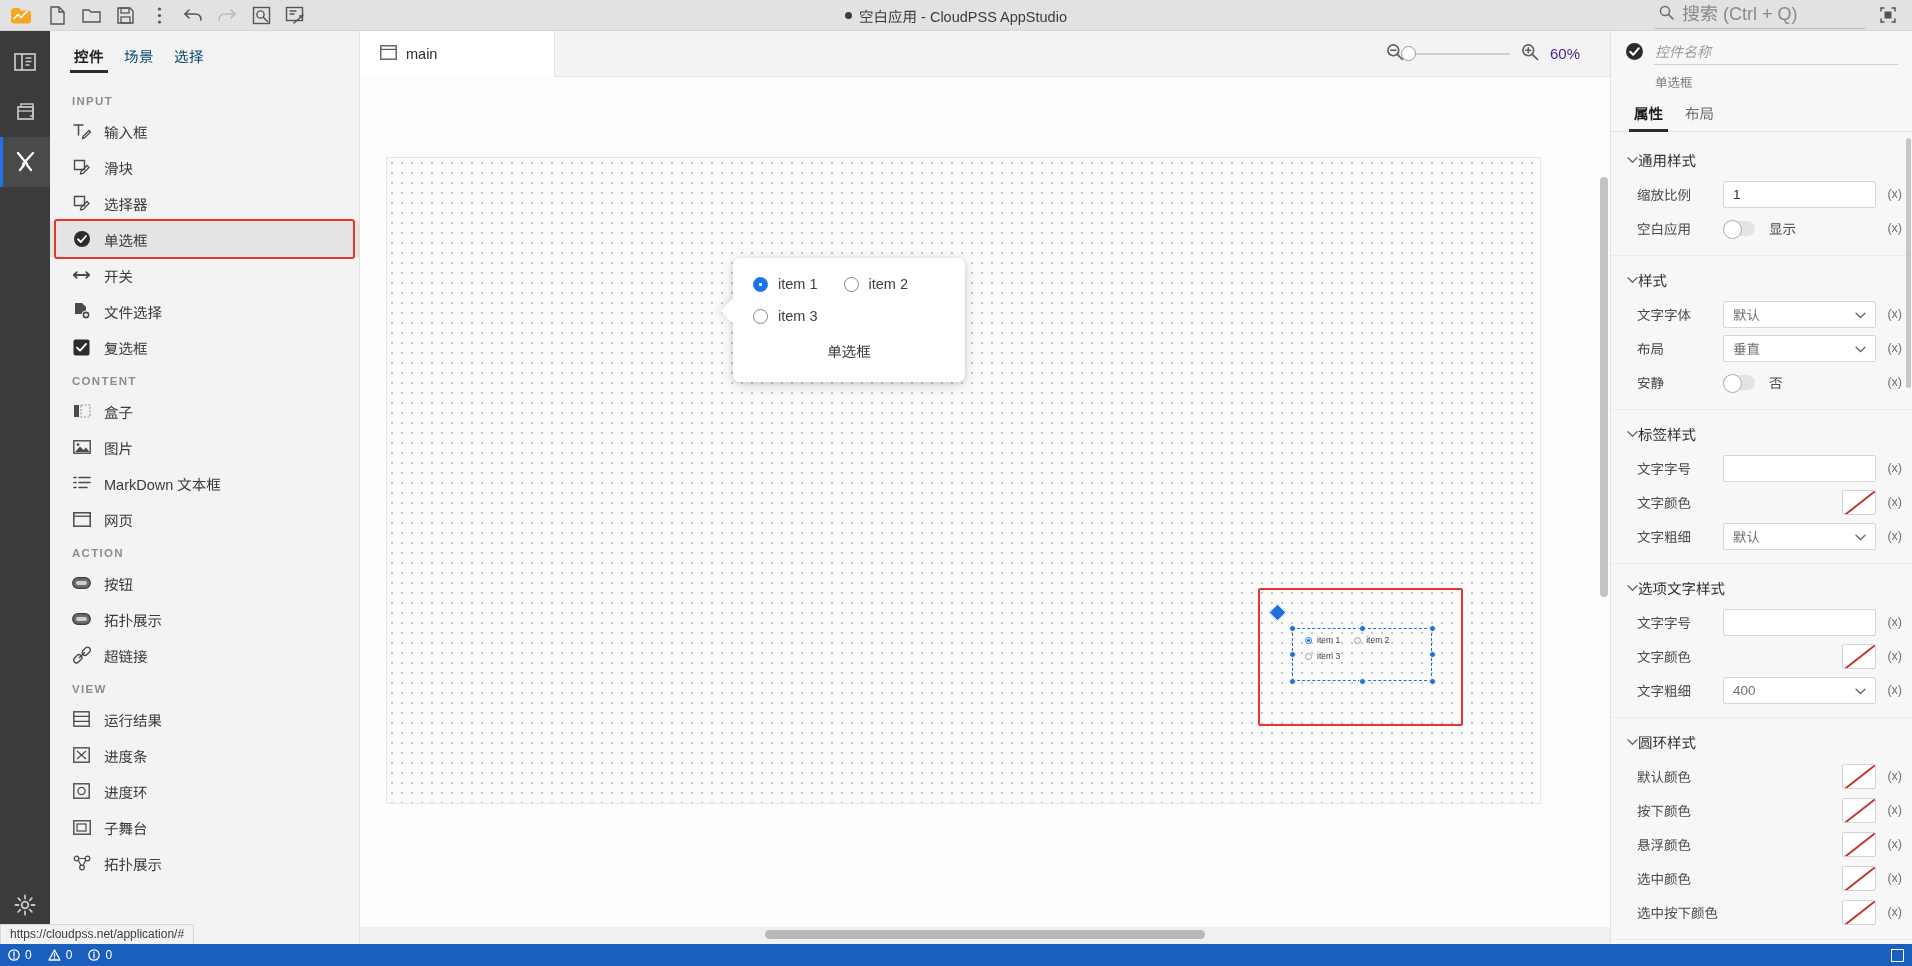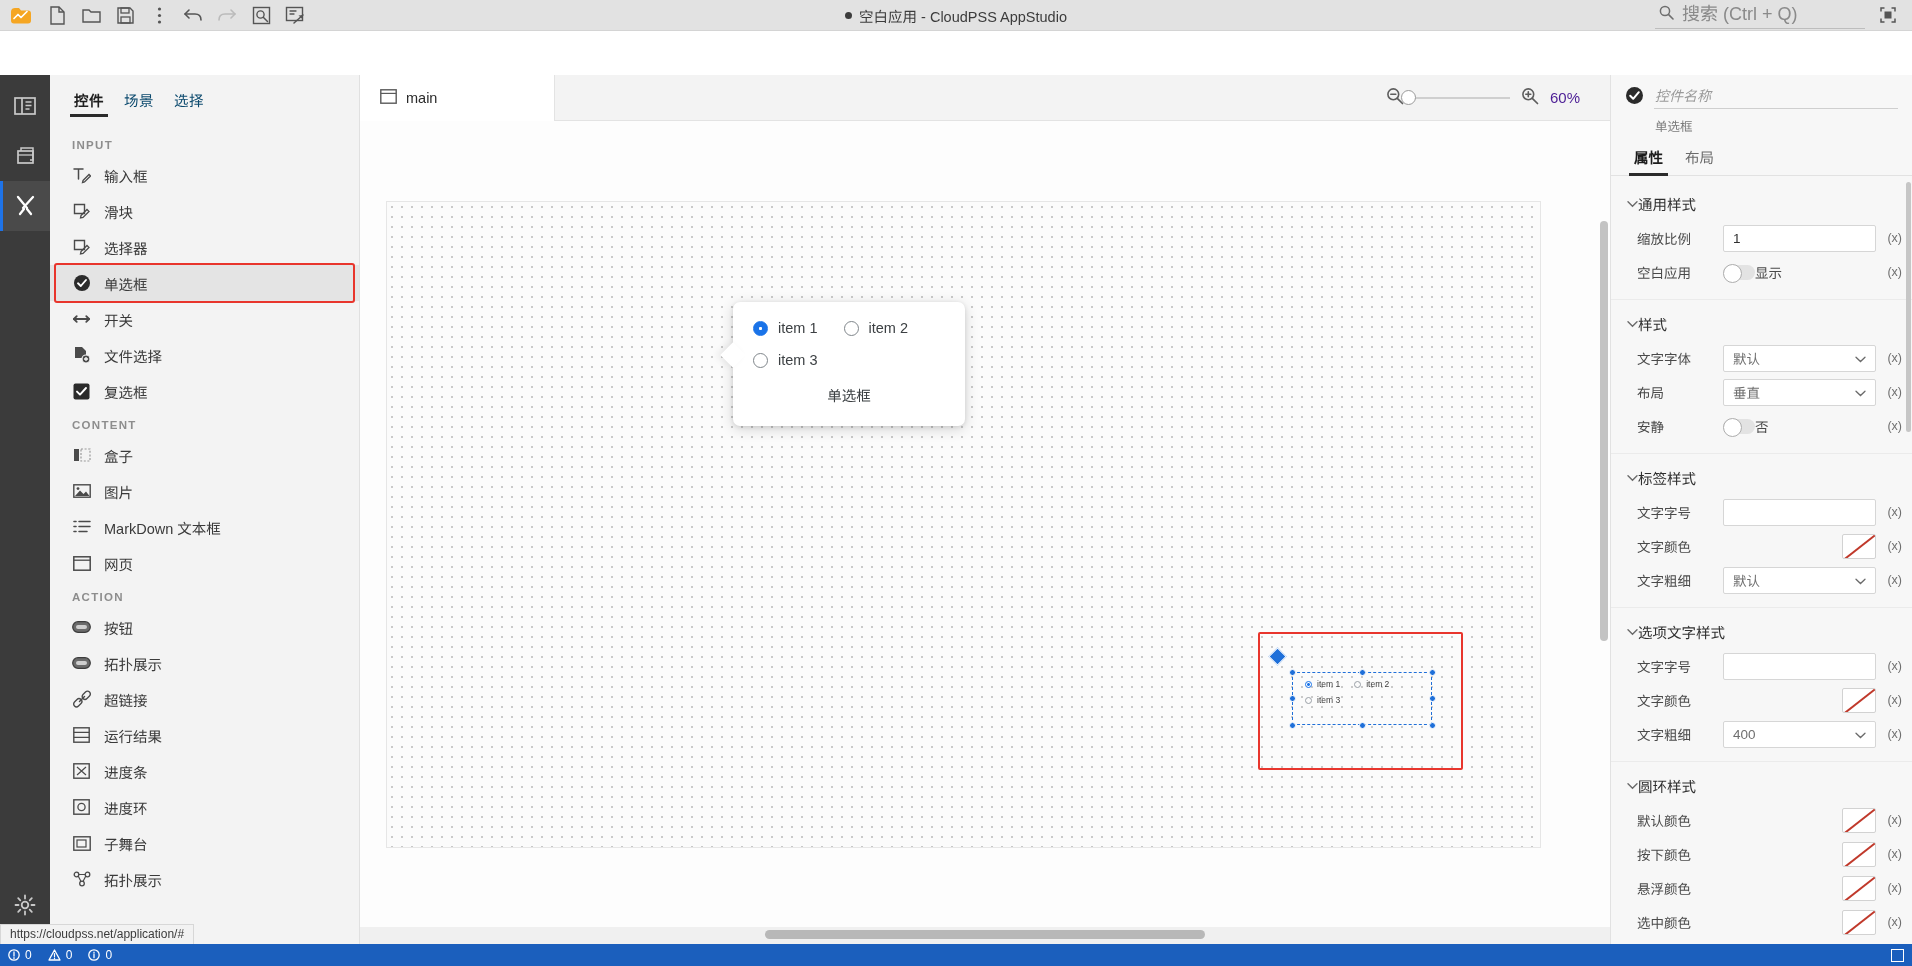--- a/index.html
+++ b/index.html
@@ -38,21 +38,21 @@
     display: flex; align-items: center; gap: 8px;
     border-bottom: 1px solid #bdbdbd; padding: 2px 4px 3px 4px; width: 210px;
   }
   .search-box input {
     border: none; outline: none; background: transparent; font-size: 18px;
     color: #3c3c3c; width: 100%; font-family: inherit; font-style: italic;
   }
   .search-box input::placeholder { color: #8a8a8a; font-style: normal; }
 
   
-  .body { flex: 1; display: flex; min-height: 0; margin-top: 44px; }
+  .body { flex: 1; display: flex; min-height: 0; }
 
   
   .rail {
     width: 50px; background: #3b3b3b; flex: 0 0 50px;
     display: flex; flex-direction: column; align-items: center; padding-top: 6px;
     position: relative;
   }
   .rail-item {
     width: 50px; height: 50px; display: flex; align-items: center; justify-content: center;
     cursor: pointer; color: #c9c9c9; position: relative;
@@ -215,21 +215,21 @@
   .psel .cv { color: #6f6f6f; }
   .pxs { font-size: 12.5px; color: #6f6f6f; width: 26px; text-align: right; flex: 0 0 26px; padding-left: 6px; cursor: pointer; }
   .toggle {
     width: 32px; height: 15px; border-radius: 9px; background: #e3e3e3; position: relative; cursor: pointer;
     flex: 0 0 32px;
   }
   .toggle::after {
     content: ""; position: absolute; left: 0px; top: -1px; width: 17px; height: 17px;
     border-radius: 50%; background: #fff; border: 1.4px solid #adadad;
   }
-  .tog-label { font-size: 13.5px; color: #4a4a4a; padding-left: 0; }
+  .tog-label { font-size: 13.5px; color: #4a4a4a; padding-left: 14px; }
   .swatch-wrap { flex: 1; display: flex; justify-content: flex-end; }
   .swatch {
     width: 34px; height: 25px; border: 1px solid #d2d2d2; background: #fff; border-radius: 2px;
     position: relative; cursor: pointer; overflow: hidden;
   }
   .swatch::after {
     content: ""; position: absolute; left: -6px; top: 50%; width: 46px; height: 1.6px;
     background: #c0392b; transform: rotate(-38deg); transform-origin: center;
   }
   .props-scroll {
@@ -506,20 +506,21 @@
           <span class="pic">
               <svg width="18" height="18" viewBox="0 0 18 18">
                 <path d="M6.5 11.5 L11.5 6.5" stroke="#4a4a4a" stroke-width="1.5" stroke-linecap="round"></path>
                 <path d="M10 4.5 L12.5 2 a2.8 2.8 0 0 1 4 4 L14 8.5 a2.8 2.8 0 0 1 -4 -4z" fill="none" stroke="#4a4a4a" stroke-width="1.4"></path>
                 <path d="M8 13.5 L5.5 16 a2.8 2.8 0 0 1 -4 -4 L4 9.5 a2.8 2.8 0 0 1 4 4z" fill="none" stroke="#4a4a4a" stroke-width="1.4"></path>
               </svg>
             </span>
           <span>超链接</span>
         </div>
 
+        <div class="grp-title">VIEW</div>
         <div class="pitem">
           <span class="pic">
               <svg width="17" height="16" viewBox="0 0 17 16">
                 <rect x="0.8" y="0.8" width="15.4" height="14.4" fill="none" stroke="#4a4a4a" stroke-width="1.4"></rect>
                 <path d="M0.8 5.4h15.4M0.8 10.4h15.4" stroke="#4a4a4a" stroke-width="1.3"></path>
               </svg>
             </span>
           <span>运行结果</span>
         </div>
         <div class="pitem">

